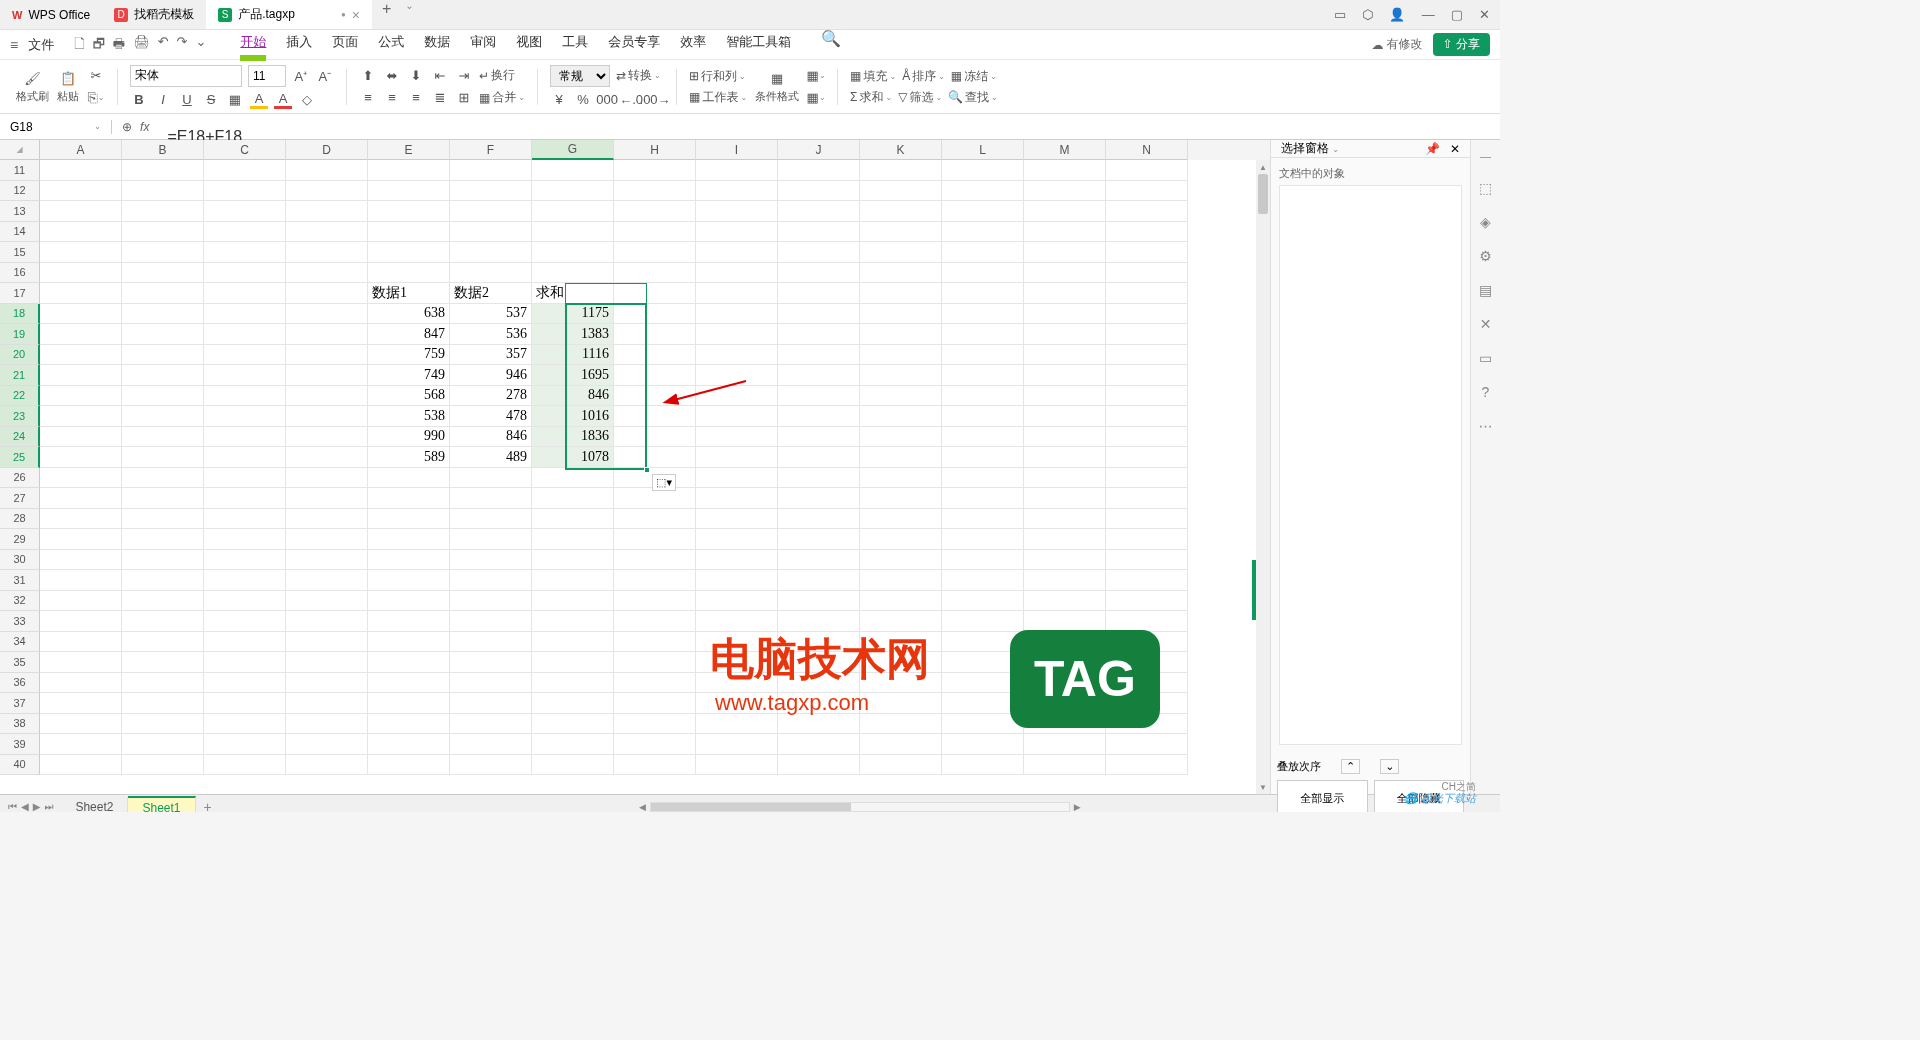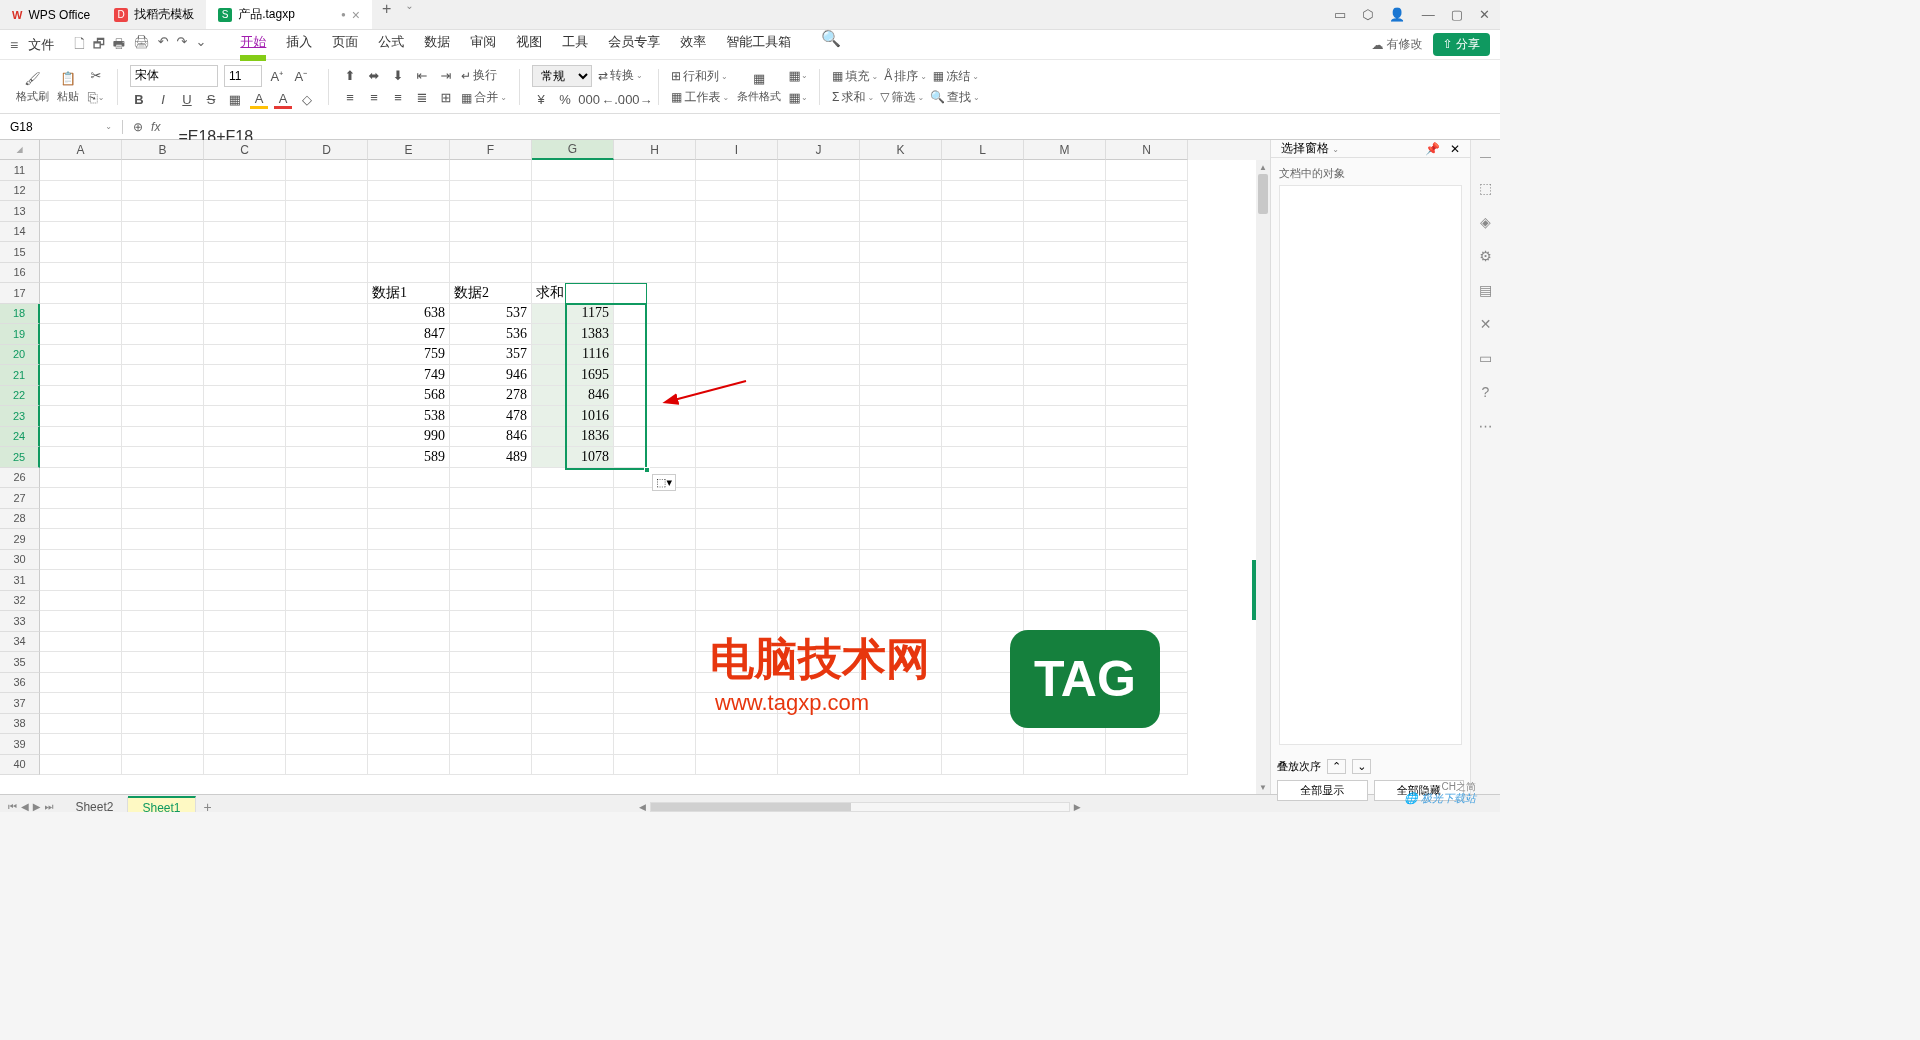--- a/index.html
+++ b/index.html
@@ -29,30 +29,30 @@
 .menu-tab.active { color: #a21caf; border-bottom: 6px solid #84cc16; text-decoration: underline; }
 .menubar-right { margin-left: auto; display: flex; gap: 10px; align-items: center; font-size: 12px; }
 .share-btn { background: #0f9960; color: #fff; padding: 3px 10px; border-radius: 4px; font-size: 12px; }
 .cloud-save { color: #666; display: flex; align-items: center; gap: 3px; }
 
 
 .ribbon { height: 54px; background: #fff; display: flex; align-items: center; padding: 0 16px; gap: 8px; border-bottom: 1px solid #ddd; }
 .ribbon-sep { width: 1px; height: 36px; background: #e0e0e0; margin: 0 4px; }
 .rb-ico { width: 18px; height: 18px; display: inline-flex; align-items: center; justify-content: center; color: #555; font-size: 13px; }
 .rb-big { display: flex; flex-direction: column; align-items: center; font-size: 11px; color: #555; gap: 2px; }
-.font-select { width: 88px; height: 22px; border: 1px solid #ccc; font-size: 12px; padding: 0 4px; }
+.font-select { width: 112px; height: 22px; border: 1px solid #ccc; font-size: 12px; padding: 0 4px; }
 .size-select { width: 38px; height: 22px; border: 1px solid #ccc; font-size: 12px; padding: 0 4px; }
 .rb-stack { display: flex; flex-direction: column; gap: 4px; }
 .rb-row { display: flex; gap: 6px; align-items: center; }
 .rb-btn { font-size: 12px; color: #555; display: flex; align-items: center; gap: 2px; }
 .dd { font-size: 8px; color: #888; }
 
 
 .formula-bar { height: 26px; background: #fff; display: flex; align-items: center; border-bottom: 1px solid #ccc; }
-.name-box { width: 123px; border-right: 1px solid #ccc; padding: 0 10px; display: flex; align-items: center; justify-content: space-between; font-size: 12px; }
+.name-box { width: 112px; border-right: 1px solid #ccc; padding: 0 10px; display: flex; align-items: center; justify-content: space-between; font-size: 12px; }
 .fx-btns { display: flex; gap: 8px; padding: 0 10px; color: #666; font-size: 12px; align-items: center; }
 .formula-input { flex: 1; padding: 0 8px; font-size: 16px; color: #333; margin-top: 20px; }
 
 
 .main { display: flex; height: 654px; }
 .grid-area { flex: 1; position: relative; background: #fff; overflow: hidden; }
 
 
 .col-headers { display: flex; height: 20px; background: #f4f4f4; }
 .corner { width: 40px; border-right: 1px solid #ccc; border-bottom: 1px solid #ccc; display: flex; align-items: center; justify-content: center; }
@@ -83,23 +83,23 @@
 
 .arrow-ann { position: absolute; }
 .arrow-ann svg { overflow: visible; }
 
 
 .side-panel { width: 200px; background: #fafafa; border-left: 1px solid #ddd; display: flex; flex-direction: column; }
 .side-header { height: 26px; display: flex; align-items: center; justify-content: space-between; padding: 0 10px; font-size: 12px; border-bottom: 1px solid #e0e0e0; }
 .side-body { flex: 1; padding: 8px; font-size: 11px; color: #666; }
 .side-content { background: #fff; border: 1px solid #e5e5e5; height: 560px; margin-top: 4px; }
 .side-footer { padding: 6px; display: flex; flex-direction: column; gap: 6px; font-size: 11px; }
-.side-foot-row { display: flex; align-items: center; gap: 6px; text-align: right; }
+.side-foot-row { display: flex; align-items: center; gap: 20px; text-align: right; }
 .side-foot-btns { display: flex; gap: 6px; }
-.side-foot-btn { flex: 1; border: 1px solid #ccc; padding: 2px; text-align: center; background: #fff; }
+.side-foot-btn { flex: 1; border: 1px solid #ccc; padding: 10px; text-align: center; background: #fff; }
 
 
 .icon-bar { width: 30px; background: #f5f5f5; border-left: 1px solid #e0e0e0; display: flex; flex-direction: column; align-items: center; gap: 18px; padding-top: 10px; }
 .icon-bar span { color: #888; font-size: 14px; cursor: pointer; }
 
 
 .sheet-tabs { height: 24px; background: #f0f0f0; display: flex; align-items: center; border-top: 1px solid #ccc; }
 .sheet-nav { display: flex; gap: 4px; padding: 0 8px; color: #888; font-size: 10px; }
 .sheet-tab { padding: 3px 14px; font-size: 12px; color: #555; border-right: 1px solid #ddd; cursor: pointer; }
 .sheet-tab.active { background: #fef9c3; color: #0f9960; border-top: 2px solid #0f9960; }

